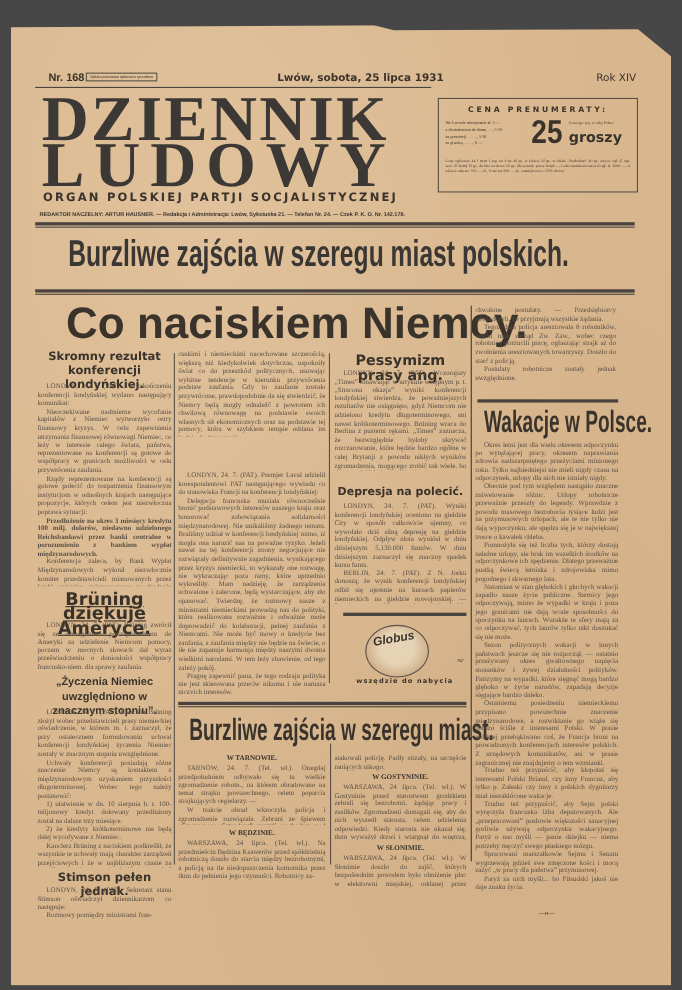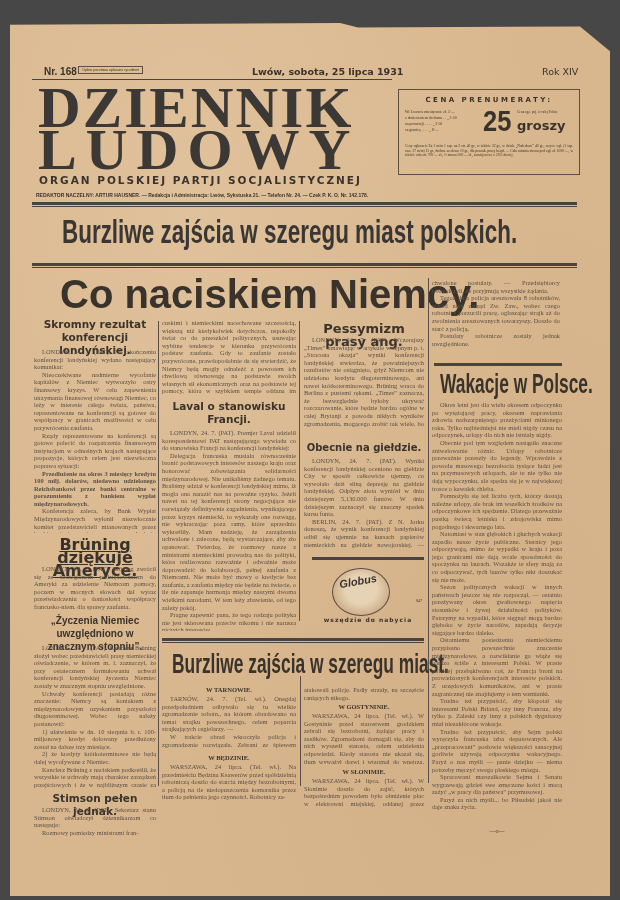--- a/index.html
+++ b/index.html
@@ -91,33 +91,32 @@
   </div>
   <div class="abs sub" style="left:22px;top:776px;width:126px;">Stimson pełen jednak.</div>
   <div class="abs txt" style="left:24px;top:790px;width:122px;">
     <p>LONDYN, 24. 7. (PAT). Sekretarz stanu Stimson oświadczył dziennikarzom co następuje:</p>
     <p>Rozmowy pomiędzy ministrami fran-</p>
   </div>
 
   <div class="abs txt" style="left:152px;top:303px;width:134px;height:78px;overflow:hidden;">
     <p style="text-indent:0;">cuskimi i niemieckimi nacechowane szczerością, większą niż kiedykolwiek dotychczas, uspokoiły świat co do przeszkód politycznych, usuwając wybitne tendencje w kierunku przywrócenia podstaw zaufania. Gdy to zaufanie zostało przywrócone, prawdopodobnie da się stwierdzić, że Niemcy będą mogły odnaleźć z powrotem ich chwilową równowagę na podstawie swoich własnych sił ekonomicznych oraz na podstawie tej pomocy, która w szybkiem tempie oddana im będzie do dyspozycji.</p>
   </div>
-  <div class="abs sub" style="left:150px;top:384px;width:138px;">Laval o stanowisku Francji.</div>
   <div class="abs txt" style="left:152px;top:413px;width:134px;height:202px;overflow:hidden;">
     <p>LONDYN, 24. 7. (PAT). Premjer Laval udzielił korespondentowi PAT następującego wywiadu co do stanowiska Francji na konferencji londyńskiej:</p>
     <p>Delegacja francuska musiała równocześnie bronić podstawowych interesów naszego kraju oraz honorować zobowiązania solidarności międzynarodowej. Nie unikaliśmy żadnego tematu. Braliśmy udział w konferencji londyńskiej mimo, iż mogła ona narazić nas na poważne ryzyko. Jeżeli nawet na tej konferencji strony negocjujące nie rozwiązały definitywnie zagadnienia, wynikającego przez kryzys niemiecki, to wykazały one rozwagę, nie wykraczając poza ramy, które uprzednio wykreśliły. Mam nadzieję, że zarządzenia uchwalone i zalecone, będą wystarczające, aby zło opanować. Twierdzę, że rozmowy nasze z ministrami niemieckimi prowadzą nas do polityki, która realizowana rozważnie i odważnie może doprowadzić do kolaboracji, pełnej zaufania z Niemcami. Nie może być mowy o kredycie bez zaufania, a zaufania między nie będzie na świecie, o ile nie zapanuje harmonja między naszymi dwoma wielkimi narodami. W tem leży zbawienie, od tego zależy pokój.</p>
     <p>Pragnę zapewnić pana, że tego rodzaju polityka nie jest skierowana przeciw nikomu i nie narusza niczyich interesów.</p>
   </div>
 
   <div class="abs sub" style="left:292px;top:306px;width:124px;font-size:13px;">Pessymizm prasy ang.</div>
   <div class="abs txt" style="left:294px;top:320px;width:120px;height:92px;overflow:hidden;">
     <p>LONDYN, 24. 7. (PAT). Wczorajszy „Times” omawiając w artykule wstępnym p. t. „Stracona okazja” wyniki konferencji londyńskiej stwierdza, że poważniejszych rezultatów nie osiągnięto, gdyż Niemcom nie udzielono kredytu długoterminowego, ani nawet krótkoterminowego. Brüning wraca do Berlina z pustemi rękami. „Times” zaznacza, że bezwzględnie byłoby ukrywać rozczarowanie, które będzie bardzo ogólne w całej Brytanji z powodu nikłych wyników zgromadzenia, mogącego zrobić tak wiele, bo doprowadzić świat do dobrobytu.</p>
 
   </div>
-  <div class="abs sub" style="left:292px;top:425px;width:124px;font-size:10px;">Obecnie na giełdzie.</div>
+  <div class="abs sub" style="left:292px;top:425px;width:124px;font-size:10px;">Depresja na polecić.</div>
   <div class="abs txt" style="left:294px;top:441px;width:120px;height:92px;overflow:hidden;">
     <p>LONDYN, 24. 7. (PAT). Wyniki konferencji londyńskiej oceniono na giełdzie City w sposób całkowicie ujemny, co wywołało dziś silną depresję na giełdzie londyńskiej. Odpływ złota wyniósł w dniu dzisiejszym 5,130.000 funtów. W dniu dzisiejszym zaznaczył się znaczny spadek kursu funta.</p>
     <p>BERLIN, 24. 7. (PAT). Z N. Jorku donoszą, że wynik konferencji londyńskiej odbił się ujemnie na kursach papierów niemieckich na giełdzie nowojorskiej. — Prawie wszystkie papiery niemieckie wykazały w dniu dzisiejszym znaczną obniżkę kursów.</p>
   </div>
   <div class="rule" style="left:302px;top:541px;width:112px;"></div>
 
   <div class="abs" style="left:300px;top:546px;width:116px;height:64px;">
     <div class="abs" style="left:22px;top:6px;width:56px;height:46px;border-radius:50%;border:1.5px solid #5a5048;background:radial-gradient(ellipse at 50% 45%,#e6d2b4 40%,#c9a67e 80%);">
       <div class="abs" style="left:6px;top:6px;font-family:'Liberation Sans',sans-serif;font-style:italic;font-weight:bold;font-size:11px;transform:rotate(-10deg);">Globus</div>
     </div>

